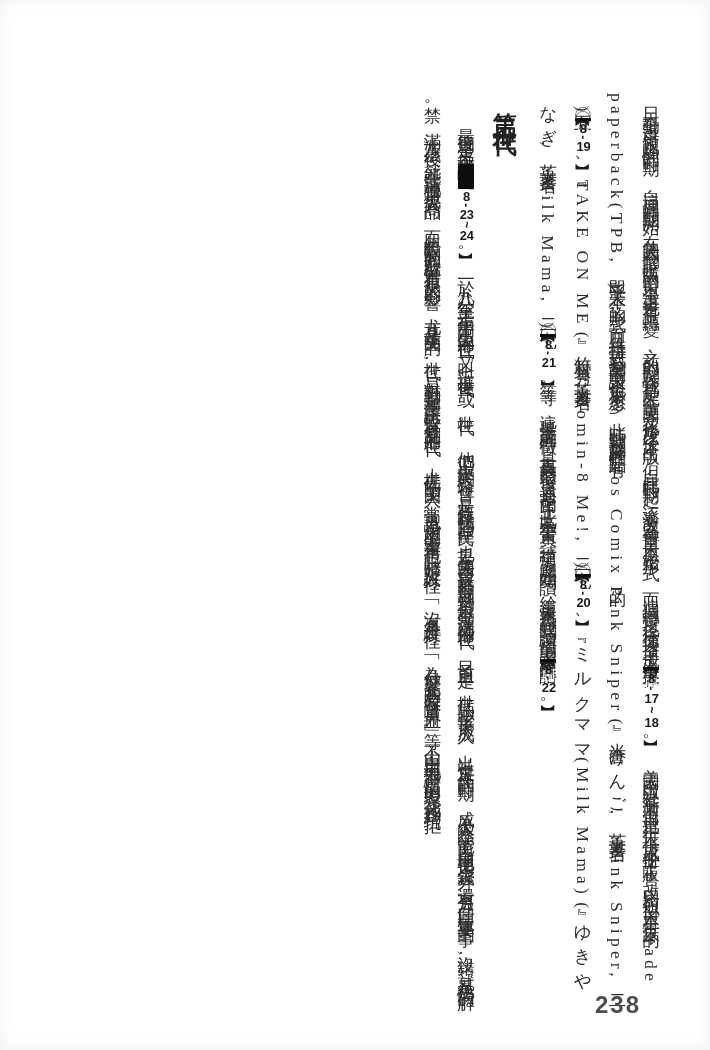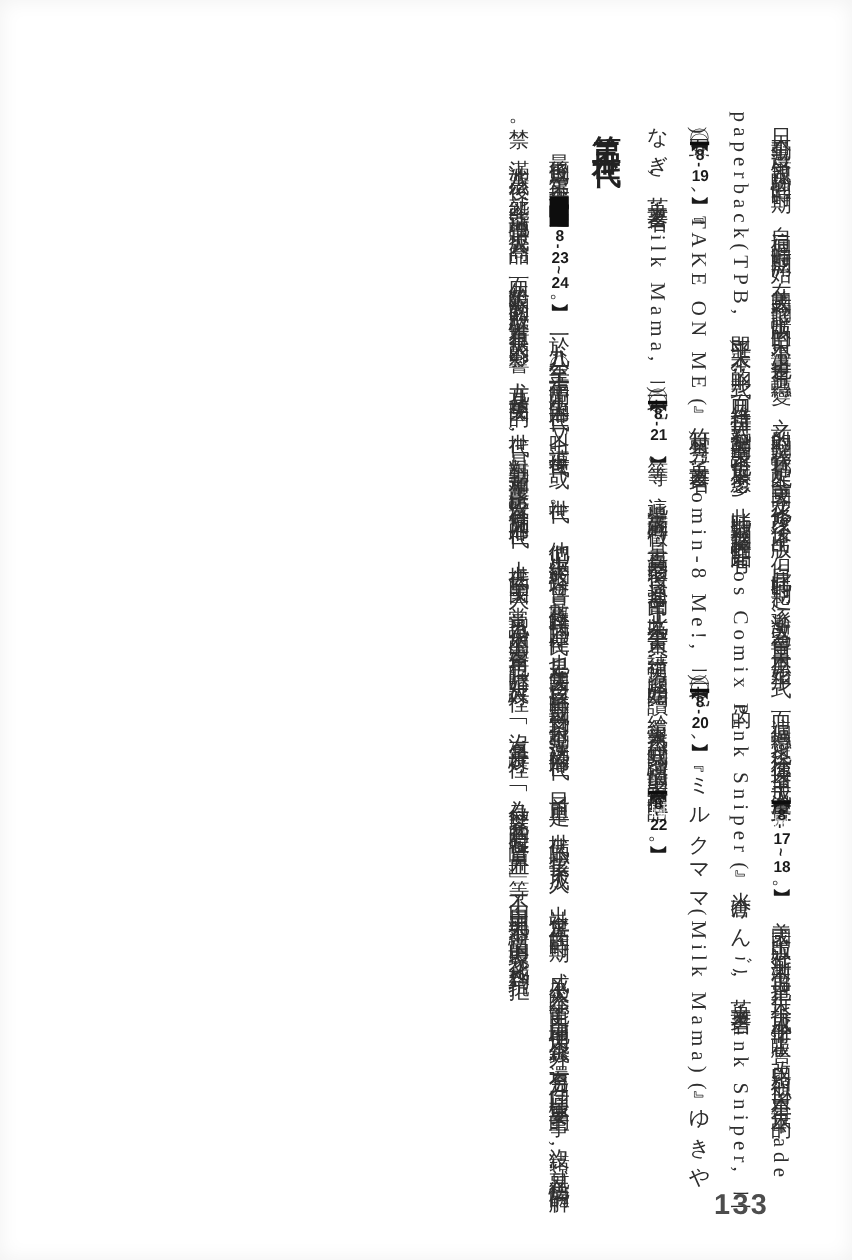--- a/index.html
+++ b/index.html
@@ -81,14 +81,14 @@
 </style>
 </head>
 <body>
 
 <div class="page">
   <div class="textblock">
     <p class="para">日本動漫引領風騷的時期。自這個時期開始,在美國翻譯出版的日本漫畫也有了轉變。之前的翻譯作都是配合美國文化修改後才出版,但自此時期起,逐漸改為尊重日本原始形式。而這個轉變也徐徐傳播至成人漫畫界<span class="fig"><span class="figbr">【</span><span class="figbox">圖</span><span class="tcy">8</span><span class="figsep">-</span><span class="tcy">17</span><span class="figsep">~</span><span class="tcy">18</span><span class="figbr">】</span></span>。美國出版社漸漸不再把單行本拆成小冊子販售,改用類似日本單行本的Trade paperback(TPB,即平裝本)的形式;而且維持日式右翻書的譯本也愈來愈多。此時期被翻譯的作品有Eros Comix的『Pink Sniper』(米倉けんご,英文書名:Pink Sniper,二〇〇五)<span class="fig"><span class="figbr">【</span><span class="figbox">圖</span><span class="tcy">8</span><span class="figsep">-</span><span class="tcy">19</span><span class="figbr">】</span></span>、『TAKE ON ME』(竹村雪秀,英文書名:Domin-8 Me!,二〇〇七)<span class="fig"><span class="figbr">【</span><span class="figbox">圖</span><span class="tcy">8</span><span class="figsep">-</span><span class="tcy">20</span><span class="figbr">】</span></span>、『ミルクママ(Milk Mama)』(ゆきやなぎ,英文書名:Milk Mama,二〇〇七)<span class="fig"><span class="figbr">【</span><span class="figbox">圖</span><span class="tcy">8</span><span class="figsep">-</span><span class="tcy">21</span><span class="figbr">】</span></span>等等。這些漫畫的特徵,是書頁的最後一頁通常會印上「此為本書末頁,請從另一邊開始閱讀」,給還未熟悉日式閱讀習慣的讀者之提醒語<span class="fig"><span class="figbr">【</span><span class="figbox">圖</span><span class="tcy">8</span><span class="figsep">-</span><span class="tcy">22</span><span class="figbr">】</span></span>。</p>
     <h2 class="heading">第三世代</h2>
     <p class="para indent">最後則是第三世代的崛起<span class="fig"><span class="figbr">【</span><span class="figbox">圖</span><span class="tcy">8</span><span class="figsep">-</span><span class="tcy">23</span><span class="figsep">~</span><span class="tcy">24</span><span class="figbr">】</span></span>。於一九八〇年至千禧年間出生的世代,又叫「千禧世代」或「Y世代」。他們出生於網路社會,是數位時代的原住民,也是在美國自孩童時期就受到日本動漫洗禮的世代。目前正是Y世代的小孩長大成人、出社會工作的時期。成為大人除了能更自由地使用金錢外,還有另一件同樣重要的事。沒錯,就是色情的解禁。滿十八歲後,就能合法地購買成人商品。而年齡限制的解放確實有很大的影響。尤其是美國的Y世代,是對動畫和漫畫比較沒有偏見的世代。上世代的美國人,常常認為日本的漫畫角色「眼睛好大好怪」、「沒有鼻子好怪」、「為什麼亢奮的時候會噴鼻血?」等,不由自主地對不習慣的表現文化感到抗拒。</p>
   </div>
-  <div class="pagenum">133</div>
+  <div class="pagenum">238</div>
 </div>
 
 </body></html>

